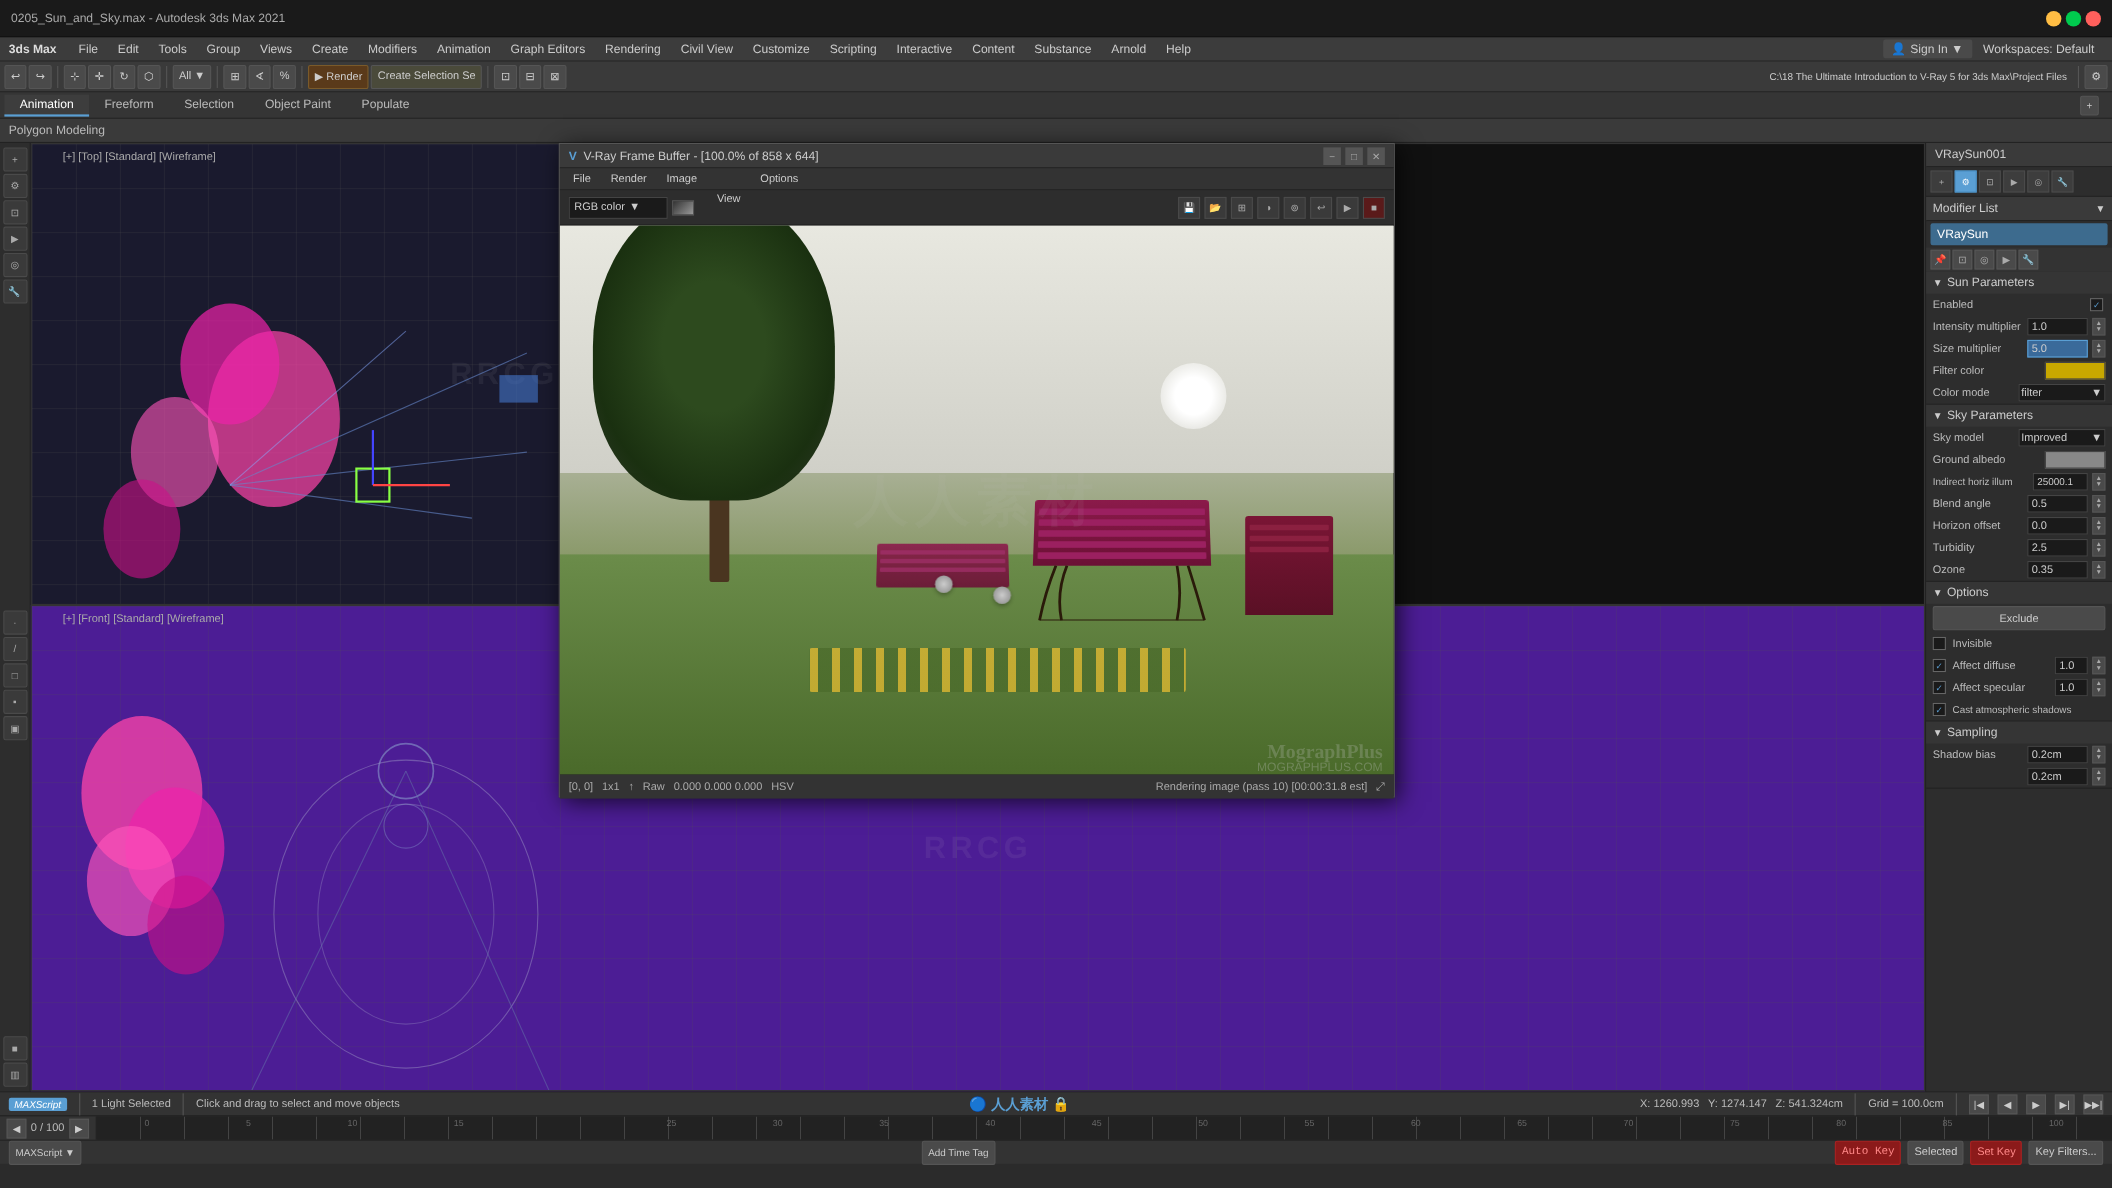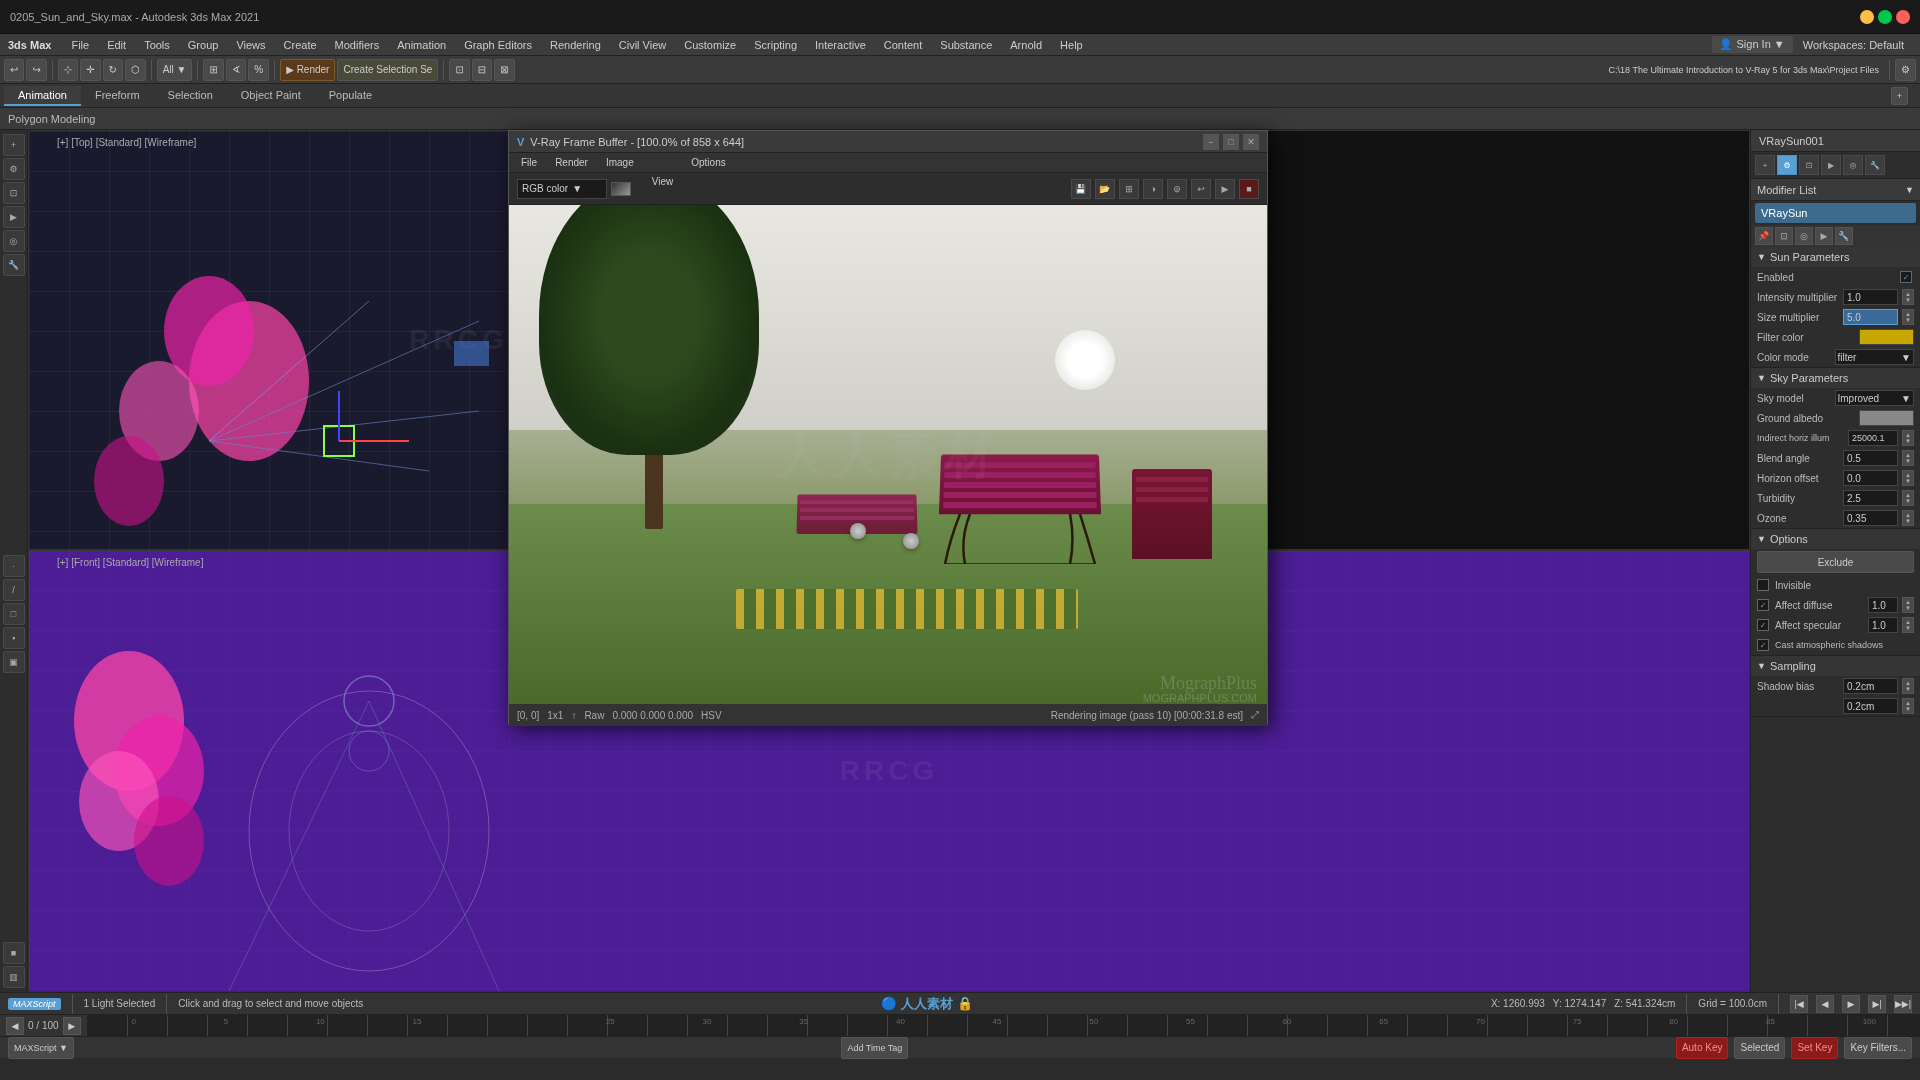--- a/index.html
+++ b/index.html
@@ -323,21 +323,21 @@
       background: repeating-linear-gradient(90deg, #f0c030 0px, #f0c030 8px, #4a6a2a 8px, #4a6a2a 20px);
       border-radius: 2px;
       opacity: 0.7;
     }
     
     .render-watermark {
       position: absolute;
       bottom: 10px;
       right: 10px;
       font-size: 18px;
-      font-weight: normal;
+      font-weight: bold;
       color: rgba(200,200,200,0.25);
       font-family: Georgia, serif;
       text-align: right;
     }
     .render-watermark2 {
       position: absolute;
       bottom: 0px;
       right: 10px;
       font-size: 11px;
       color: rgba(200,200,200,0.3);
@@ -1169,17 +1169,17 @@
       <span style="font-size:8px;color:#666;">100</span>
     </div>
   </div>
 </div>
 
 <div id="bottom-bar">
   <div class="toolbar-btn" style="font-size:9px;">MAXScript ▼</div>
   <div style="flex:1"></div>
   <div class="toolbar-btn" style="font-size:9px;">Add Time Tag</div>
   <div style="flex:1"></div>
-  <div class="toolbar-btn" style="background:#8b1a1a; border-color:#aa2222; color:#ff8888; font-size:10px;">Auto Key</div>
+  <div class="toolbar-btn" style="background:#8b1a1a; border-color:#aa2222; color:#ff8888; font-size:10px;font-family:Liberation Mono, monospace;">Auto Key</div>
   <div class="toolbar-btn" style="font-size:10px;">Selected</div>
   <div class="toolbar-btn" style="background:#8b1a1a; border-color:#aa2222; color:#ff8888; font-size:10px;">Set Key</div>
   <div class="toolbar-btn" style="font-size:10px;">Key Filters...</div>
 </div>
 
 </body></html>

